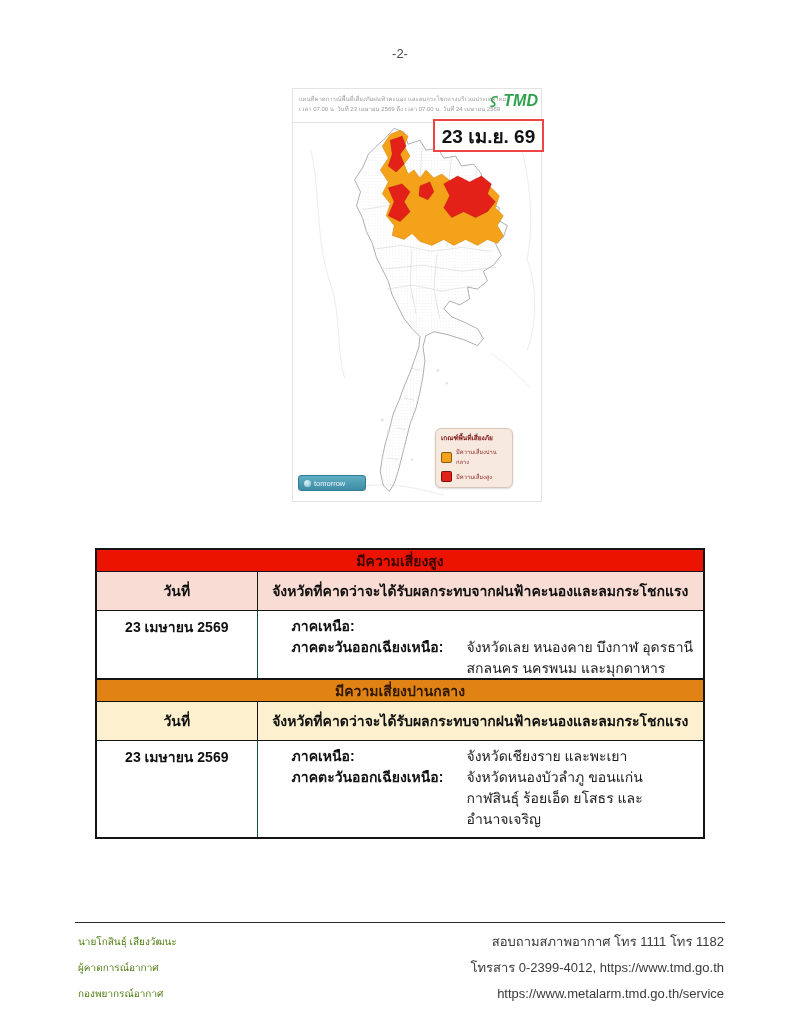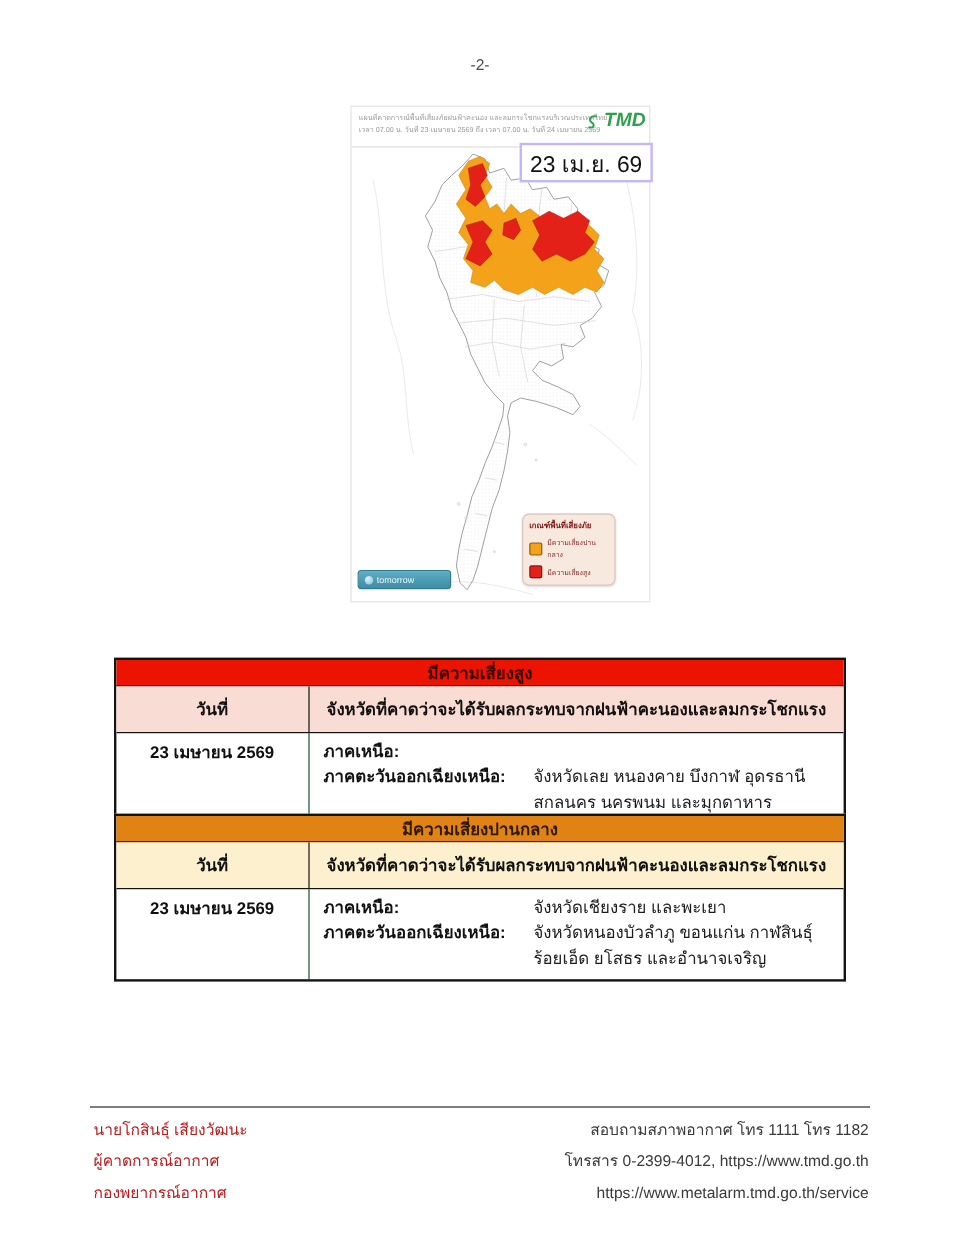--- a/index.html
+++ b/index.html
@@ -14,32 +14,32 @@
   
   .map-card { position:absolute; left:292px; top:88px; width:250px; height:414px;
     background:#ffffff; border:1px solid #e3e3e3; }
   .map-header { position:absolute; top:0; left:0; right:0; height:34px;
     border-bottom:1px solid #e0e0e0; padding:5px 4px 0 6px; }
   .map-title-line { font-size:6px; line-height:1.7; color:#9a9a9a;
     white-space:nowrap; overflow:hidden; }
   .tmd-logo { position:absolute; top:3px; right:3px; display:flex; align-items:center;
     gap:2px; color:#2FA14C; font-weight:bold; font-style:italic; font-size:16px; }
   .date-box { position:absolute; top:30px; right:-3px; width:111px; height:33px;
-    background:#ffffff; border:2px solid #c4b5fd; display:flex; align-items:center;
-    justify-content:center; font-size:19px; font-weight:400; color:#111; z-index:5; }
+    background:#ffffff; border:2px solid #ef4444; display:flex; align-items:center;
+    justify-content:center; font-size:19px; font-weight:700; color:#111; z-index:5; }
   .map-svg { position:absolute; inset:0; width:100%; height:100%; }
   .map-legend { position:absolute; right:28px; bottom:13px; width:78px;
     background:#F8E9DF; border:1px solid #d9c6ba; border-radius:6px;
     padding:4px 5px 5px 5px; box-shadow:0 1px 2px rgba(0,0,0,.15); z-index:4; }
   .legend-title { font-size:6.5px; font-weight:bold; color:#7a1212; margin-bottom:3px; }
   .legend-item { display:flex; align-items:center; gap:4px; margin-top:4px; }
   .legend-swatch { width:11px; height:11px; border-radius:2px;
     border:1px solid rgba(0,0,0,.45); flex-shrink:0; }
   .legend-label { font-size:5.8px; color:#8a2a2a; }
-  .tomorrow-btn { position:absolute; left:5px; bottom:10px; width:78px; height:16px;
+  .tomorrow-btn { position:absolute; left:5px; bottom:10px; width:68px; height:16px;
     background:linear-gradient(#5FAEC2,#3E8CA6); border:1px solid #2F7D95;
     border-radius:3px; color:#eef7fa; font-size:7.5px; display:flex;
     align-items:center; gap:3px; padding:0 5px; cursor:pointer; z-index:4; }
   .tomorrow-dot { width:7px; height:7px; border-radius:50%;
     background:radial-gradient(circle at 35% 30%, #dff2f8, #7fbfd2); flex-shrink:0; }
 
   
   .risk-table { position:absolute; left:95px; width:610px; background:#fff;
     border:2px solid #141414; font-size:14px; }
   .risk-table.t1 { top:548px; }
@@ -48,29 +48,29 @@
     font-weight:bold; border-bottom:1px solid #141414; }
   .rt-sub { display:flex; height:39px; border-bottom:1px solid #141414;
     font-weight:bold; color:#111; }
   .rt-sub .c1 { width:26.5%; display:flex; align-items:center; justify-content:center;
     border-right:1px solid #141414; }
   .rt-sub .c2 { flex:1; display:flex; align-items:center; justify-content:center; }
   .rt-body { display:flex; }
   .rt-body .c1 { width:26.5%; border-right:1px solid #14532d; text-align:center;
     padding-top:5px; font-weight:bold; color:#111; }
   .rt-body .c2 { flex:1; padding:5px 8px 7px 12px; }
-  .region-row { display:flex; line-height:1.5; }
+  .region-row { display:flex; line-height:1.5;margin-left:22px; }
   .region-label { width:175px; flex-shrink:0; font-weight:bold; color:#111; }
   .region-provinces { flex:1; color:#1c1c1c; }
 
   
   .footer-rule { position:absolute; left:75px; right:75px; top:922px;
     border-top:1.5px solid #2a2a2a; }
-  .footer-left { position:absolute; left:78px; top:929px; font-size:13px;
-    color:#b91c1c; line-height:26px; }
+  .footer-left { position:absolute; left:78px; top:929px; font-size:10px;
+    color:#4d7c0f; line-height:26px; }
   .footer-right { position:absolute; right:76px; top:929px; text-align:right;
     font-size:13px; color:#3a3a3a; line-height:26px; }
 </style>
 </head>
 <body>
 
 <div class="page">
 
   <div class="page-number">-2-</div>
 

